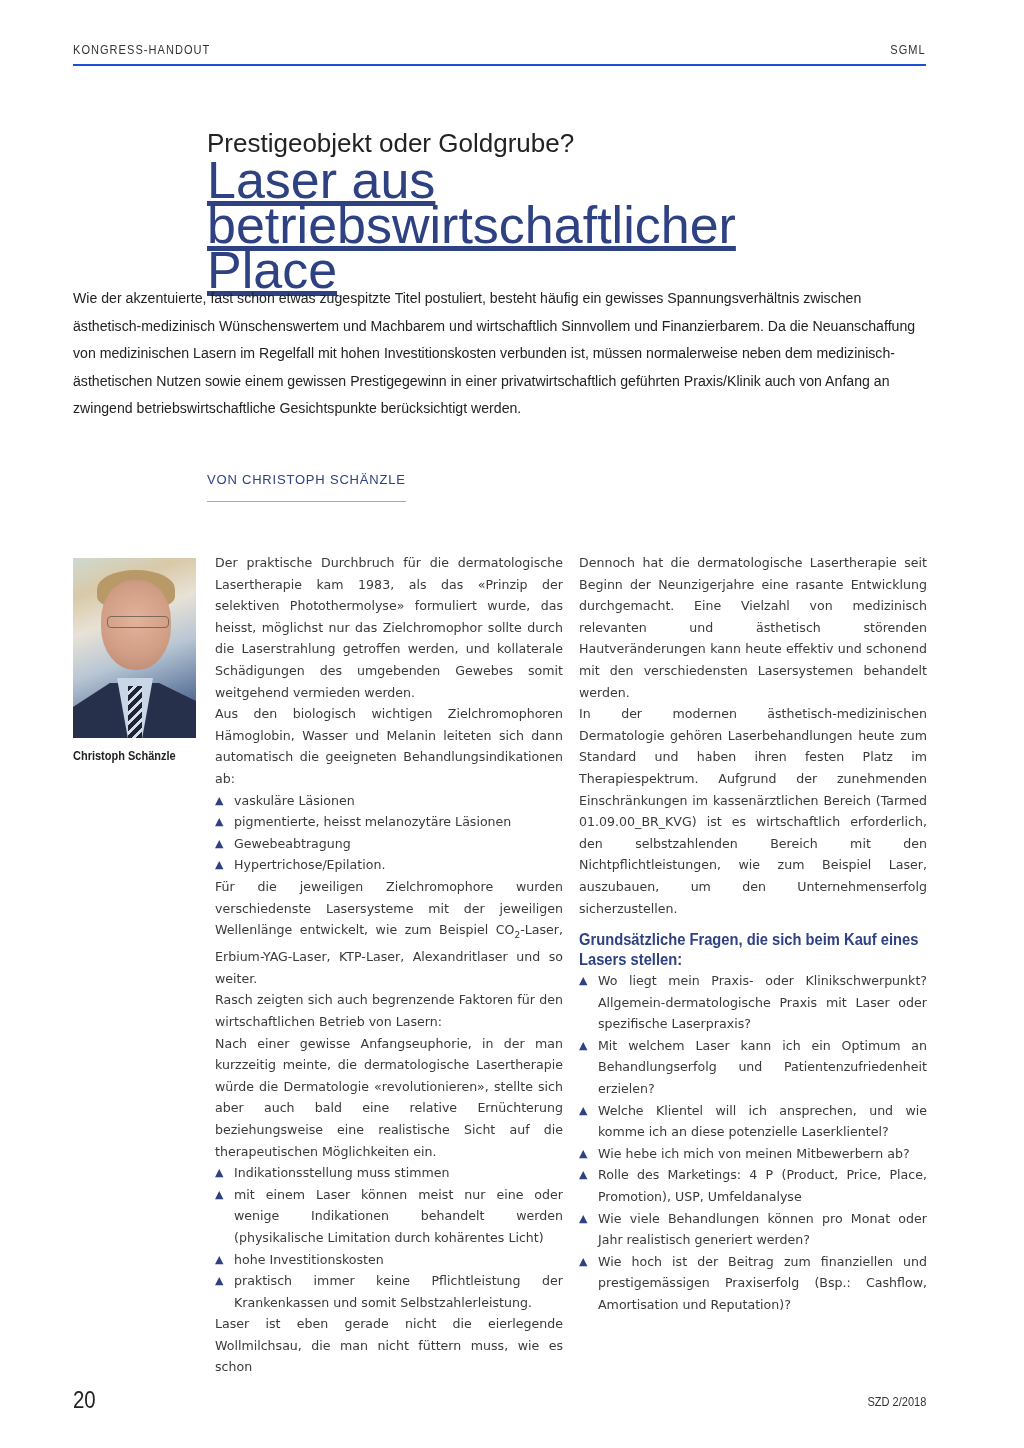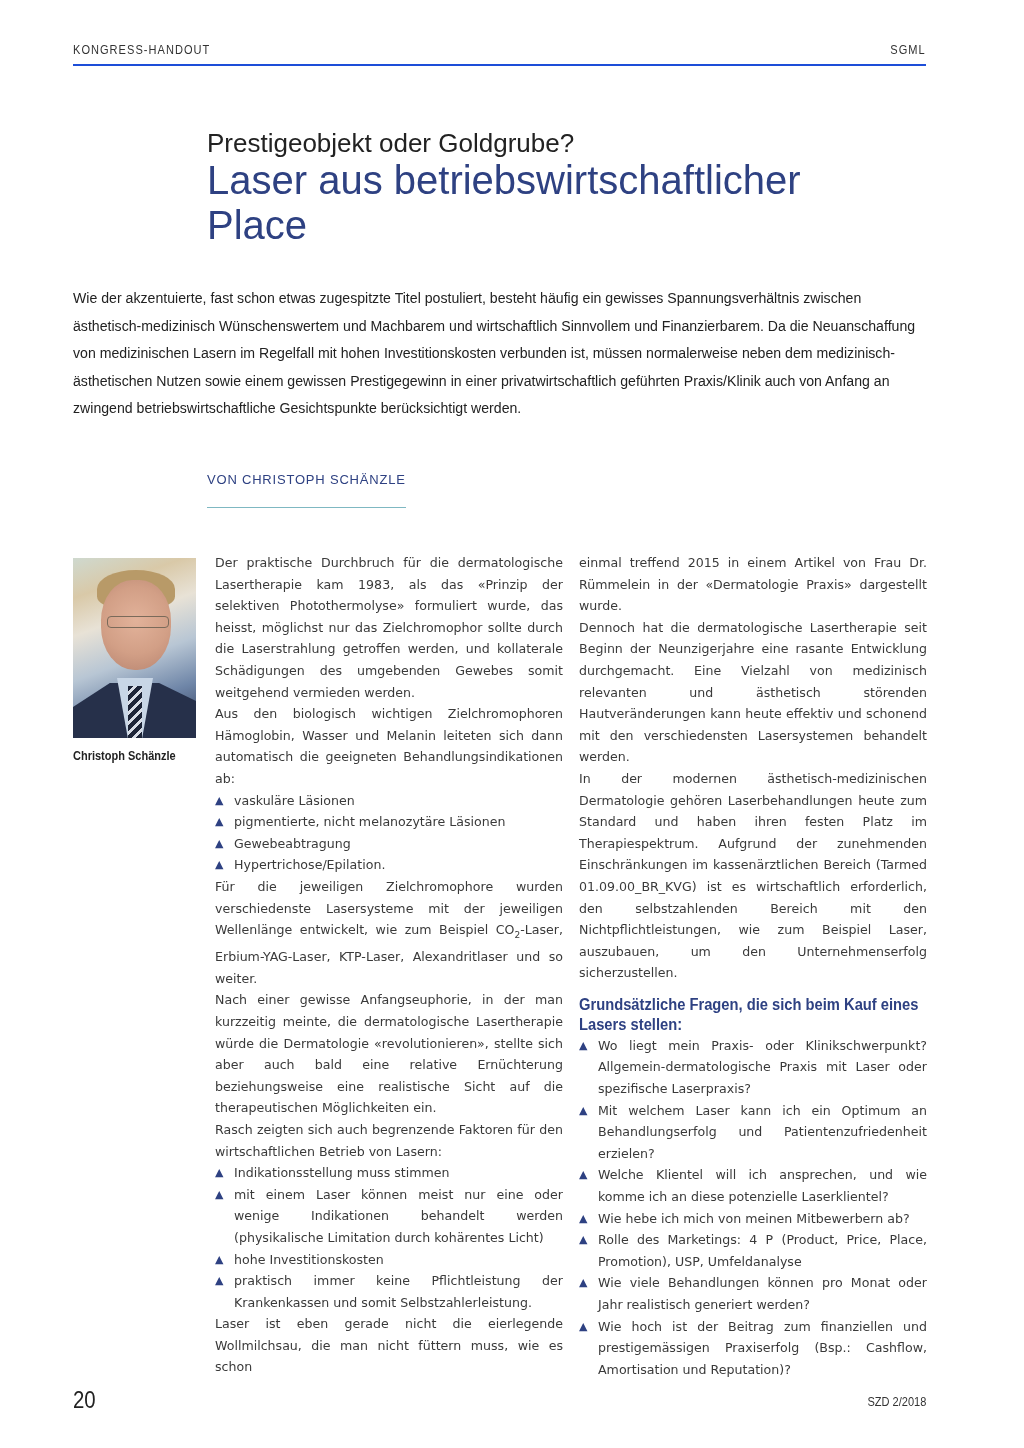--- a/index.html
+++ b/index.html
@@ -8,28 +8,28 @@
   .header { position: absolute; left: 73px; top: 42px; width: 853px; height: 22px;
             border-bottom: 2px solid #1d4ed8; }
   .header-left, .header-right { position: absolute; top: 0; font-family: "Liberation Sans", sans-serif;
             font-size: 13px; letter-spacing: 1.2px; color: #333; transform: scaleX(0.85); }
   .header-left { left: 0; transform-origin: left top; }
   .header-right { right: 0; transform-origin: right top; }
 
   .kicker { position: absolute; left: 207px; top: 128px; font-family: "Liberation Sans", sans-serif;
             font-size: 26px; color: #222; }
   .title { position: absolute; left: 207px; top: 158px; width: 700px; font-family: "Liberation Sans", sans-serif;
-           font-size: 40px; line-height: 45px; color: #2e4182; margin: 0; font-weight: normal; }
+           font-size: 52px; line-height: 45px; color: #2e4182; margin: 0; font-weight: normal; text-decoration: underline; }
 
   .lead { position: absolute; left: 73px; top: 284px; width: 860px; font-family: "Liberation Sans", sans-serif;
           font-size: 15.2px; line-height: 27.5px; color: #222; transform: scaleX(0.93); transform-origin: left top;
           width: 925px; }
 
   .byline { position: absolute; left: 207px; top: 472px; font-family: "Liberation Sans", sans-serif;
-            font-size: 13px; letter-spacing: 0.8px; color: #2e4182; padding-bottom: 20px;
+            font-size: 13px; letter-spacing: 0.8px; color: #2e4182; padding-bottom: 14px;
             border-bottom: 1.5px solid #7fb8c2; }
 
   .photo { position: absolute; left: 73px; top: 558px; width: 123px; height: 180px;
            background: linear-gradient(160deg, #cfd9cf 0%, #d9c9a8 18%, #e8e2d6 35%, #b8c6d4 55%, #6f86a8 75%, #2b3550 100%); overflow: hidden; }
   .photo .face { position: absolute; left: 28px; top: 22px; width: 70px; height: 90px; border-radius: 45% 45% 48% 48%;
                  background: radial-gradient(circle at 50% 45%, #e2b29a 0%, #d29f86 55%, #b78470 100%); }
   .photo .hair { position: absolute; left: 24px; top: 12px; width: 78px; height: 38px; border-radius: 50% 50% 30% 30%;
                  background: #b89a68; }
   .photo .glasses { position: absolute; left: 34px; top: 58px; width: 60px; height: 10px; border: 1.5px solid #7a6a5a; border-radius: 4px; }
   .photo .suit { position: absolute; left: 0; top: 125px; width: 123px; height: 60px; background: #26304a;
@@ -83,38 +83,37 @@
   <div class="shirt"></div>
   <div class="tie"></div>
 </div>
 <div class="caption">Christoph Schänzle</div>
 
 <div class="col col-1">
   <p>Der praktische Durchbruch für die dermatologische Lasertherapie kam 1983, als das «Prinzip der selektiven Photothermolyse» formuliert wurde, das heisst, möglichst nur das Zielchromophor sollte durch die Laserstrahlung getroffen werden, und kollaterale Schädigungen des umgebenden Gewebes somit weitgehend vermieden werden.</p>
   <p>Aus den biologisch wichtigen Zielchromophoren Hämoglobin, Wasser und Melanin leiteten sich dann automatisch die geeigneten Behandlungsindikationen ab:</p>
   <ul>
     <li><span class="tri">▲</span><span>vaskuläre Läsionen</span></li>
-    <li><span class="tri">▲</span><span>pigmentierte, nicht melanozytäre Läsionen</span></li>
+    <li><span class="tri">▲</span><span>pigmentierte, heisst melanozytäre Läsionen</span></li>
     <li><span class="tri">▲</span><span>Gewebeabtragung</span></li>
     <li><span class="tri">▲</span><span>Hypertrichose/Epilation.</span></li>
   </ul>
   <p><span>Für die jeweiligen Zielchromophore wurden verschiedenste Lasersysteme mit der jeweiligen Wellenlänge entwickelt, wie zum Beispiel CO</span><sub style="font-size:9px;">2</sub><span>-Laser, Erbium-YAG-Laser, KTP-Laser, Alexandritlaser und so weiter.</span></p>
+  <p>Rasch zeigten sich auch begrenzende Faktoren für den wirtschaftlichen Betrieb von Lasern:</p>
   <p>Nach einer gewisse Anfangseuphorie, in der man kurzzeitig meinte, die dermatologische Lasertherapie würde die Dermatologie «revolutionieren», stellte sich aber auch bald eine relative Ernüchterung beziehungsweise eine realistische Sicht auf die therapeutischen Möglichkeiten ein.</p>
-  <p>Rasch zeigten sich auch begrenzende Faktoren für den wirtschaftlichen Betrieb von Lasern:</p>
   <ul>
     <li><span class="tri">▲</span><span>Indikationsstellung muss stimmen</span></li>
     <li><span class="tri">▲</span><span>mit einem Laser können meist nur eine oder wenige Indikationen behandelt werden (physikalische Limitation durch kohärentes Licht)</span></li>
     <li><span class="tri">▲</span><span>hohe Investitionskosten</span></li>
     <li><span class="tri">▲</span><span>praktisch immer  keine Pflichtleistung der Krankenkassen und somit Selbstzahlerleistung.</span></li>
   </ul>
   <p>Laser ist eben gerade nicht die eierlegende Wollmilchsau, die man nicht füttern muss, wie es schon</p>
 </div>
 
 <div class="col col-2">
-  <p>einmal treffend 2015 in einem Artikel von Frau Dr. Rümmelein in der «Dermatologie Praxis» dargestellt wurde.</p>
   <p>Dennoch hat die dermatologische Lasertherapie seit Beginn der Neunzigerjahre eine rasante Entwicklung durchgemacht. Eine Vielzahl von medizinisch relevanten und ästhetisch störenden Hautveränderungen kann heute effektiv und schonend mit den verschiedensten Lasersystemen behandelt werden.</p>
   <p>In der modernen ästhetisch-medizinischen Dermatologie gehören Laserbehandlungen heute zum Standard und haben ihren festen Platz im Therapiespektrum. Aufgrund der zunehmenden Einschränkungen im kassenärztlichen Bereich (Tarmed 01.09.00_BR_KVG) ist es wirtschaftlich erforderlich, den selbstzahlenden Bereich mit den Nichtpflichtleistungen, wie zum Beispiel Laser, auszubauen, um den Unternehmenserfolg sicherzustellen.</p>
   <h3>Grundsätzliche Fragen, die sich beim Kauf eines Lasers stellen:</h3>
   <ul>
     <li><span class="tri">▲</span><span>Wo liegt mein Praxis- oder Klinikschwerpunkt? Allgemein-dermatologische Praxis mit Laser oder spezifische Laserpraxis?</span></li>
     <li><span class="tri">▲</span><span>Mit welchem Laser kann ich ein Optimum an Behandlungserfolg und Patientenzufriedenheit erzielen?</span></li>
     <li><span class="tri">▲</span><span>Welche Klientel will ich ansprechen, und wie komme ich an diese potenzielle Laserklientel?</span></li>
     <li><span class="tri">▲</span><span>Wie hebe ich mich von meinen Mitbewerbern ab?</span></li>
     <li><span class="tri">▲</span><span>Rolle des Marketings: 4 P (Product, Price, Place, Promotion), USP, Umfeldanalyse</span></li>
     <li><span class="tri">▲</span><span>Wie viele Behandlungen können pro Monat oder Jahr realistisch generiert werden?</span></li>

